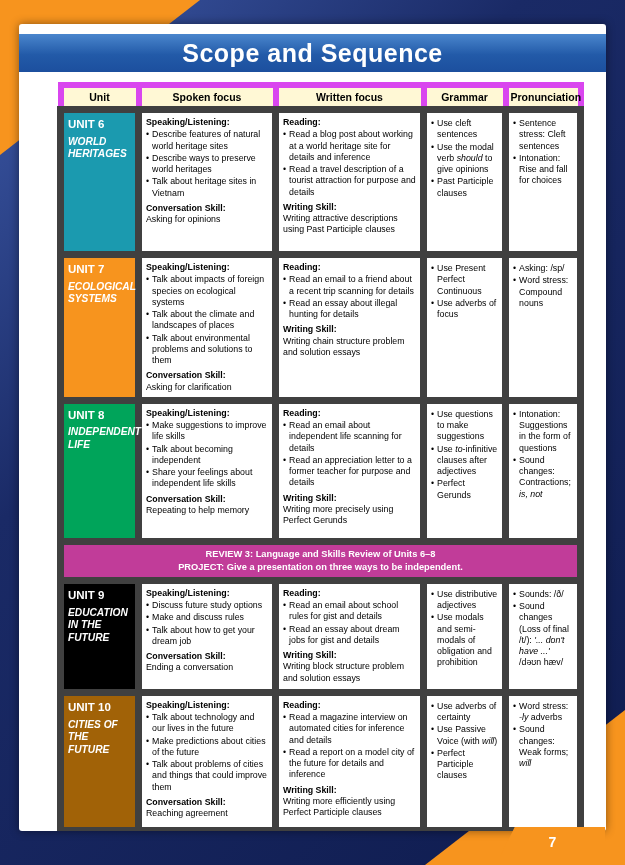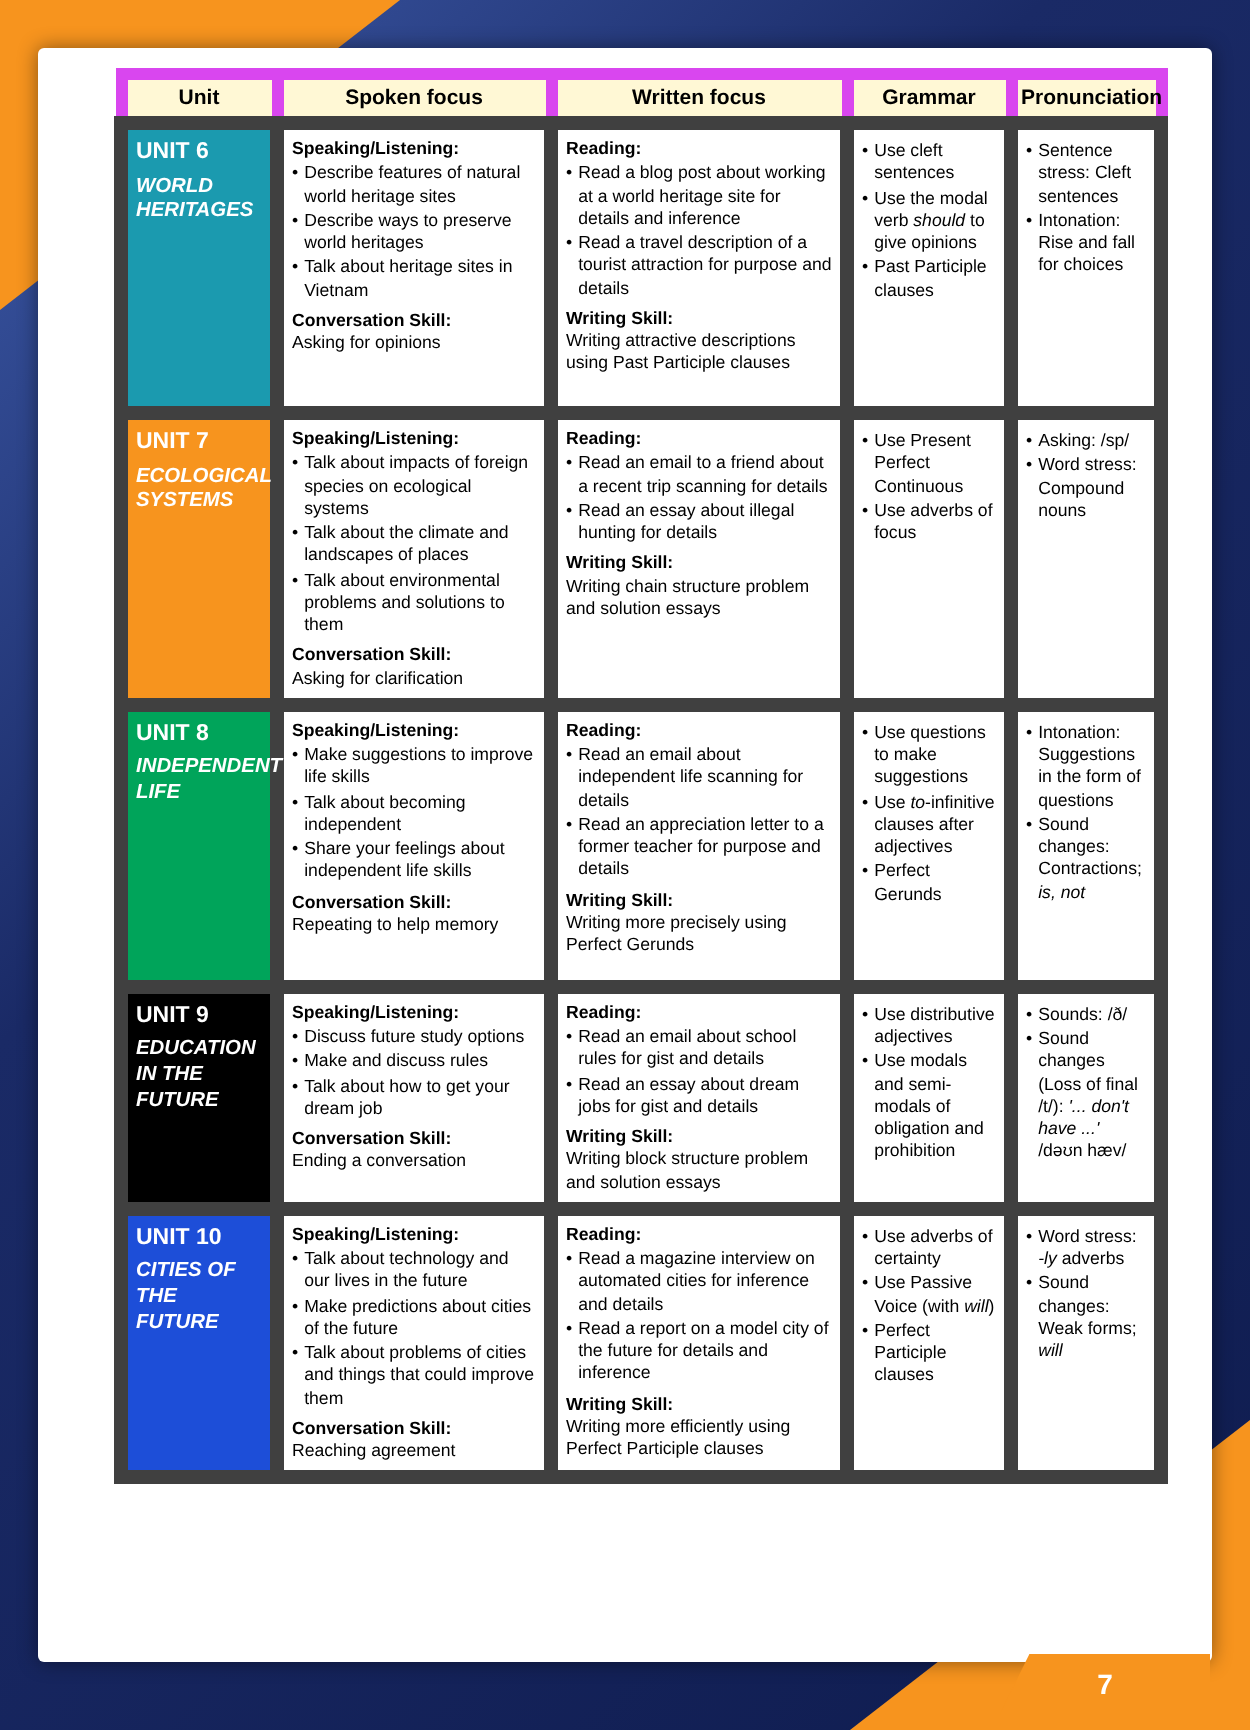--- a/index.html
+++ b/index.html
@@ -55,20 +55,23 @@
     display:flex; align-items:center; justify-content:center;
     color:#fff; font-weight:bold; font-size:14px; }
 </style>
 </head>
 <body>
 
 <div class="corner-tl"></div>
 <div class="corner-br"></div>
 
 <div class="page">
+  <div class="title-band">
+    <h1>Scope and Sequence</h1>
+  </div>
 
   <table>
     <colgroup>
       <col style="width:78px">
         <col style="width:137px">
         <col style="width:148px">
         <col style="width:82px">
         <col style="width:75px">
     </colgroup>
     <thead>
@@ -251,20 +254,26 @@
               <span class="dot">•</span>
               <span class="btext">Intonation: Suggestions in the form of questions</span>
             </div>
             <div class="bullet">
               <span class="dot">•</span>
               <span class="btext">Sound changes: Contractions; <span class="it">is, not</span></span>
             </div>
           </td>
         </tr>
         <tr>
+          <td class="review-cell" colspan="5">
+            <div class="review-line"><span class="bd">REVIEW 3:</span> Language and Skills Review of Units 6–8</div>
+            <div class="review-line"><span class="bd">PROJECT:</span> Give a presentation on three ways to be independent.</div>
+          </td>
+        </tr>
+        <tr>
           <td class="unit-cell" style="background: #000000;">
             <div class="unit-number">UNIT 9</div>
             <div class="unit-name">EDUCATION IN THE FUTURE</div>
           </td>
           <td class="focus-cell">
             <div class="sec-heading">Speaking/Listening:</div>
             <div class="bullet">
               <span class="dot">•</span>
               <span class="btext">Discuss future study options</span>
             </div>
@@ -307,21 +316,21 @@
               <span class="dot">•</span>
               <span class="btext">Sounds: /ð/</span>
             </div>
             <div class="bullet">
               <span class="dot">•</span>
               <span class="btext">Sound changes (Loss of final /t/): <span class="it">'... don't have ...'</span> /dəʊn hæv/</span>
             </div>
           </td>
         </tr>
         <tr>
-          <td class="unit-cell" style="background: #1d4ed8;">
+          <td class="unit-cell" style="background: #a16207;">
             <div class="unit-number">UNIT 10</div>
             <div class="unit-name">CITIES OF THE FUTURE</div>
           </td>
           <td class="focus-cell">
             <div class="sec-heading">Speaking/Listening:</div>
             <div class="bullet">
               <span class="dot">•</span>
               <span class="btext">Talk about technology and our lives in the future</span>
             </div>
             <div class="bullet">

